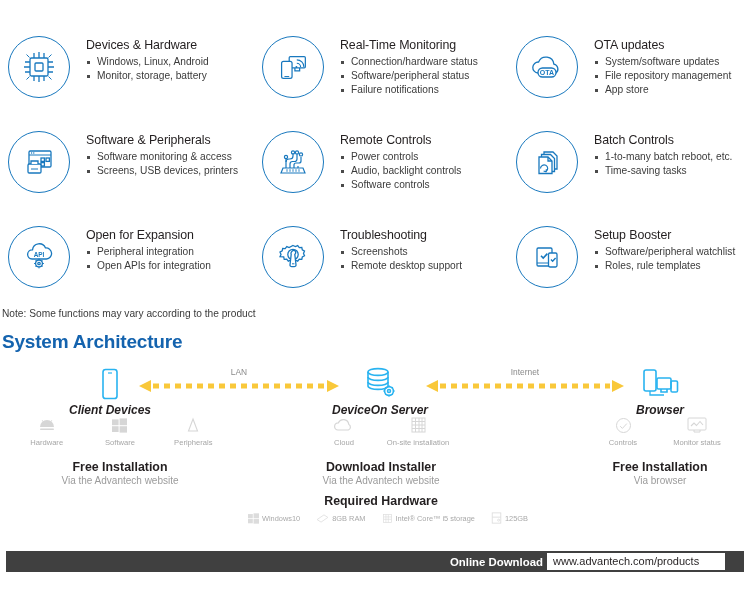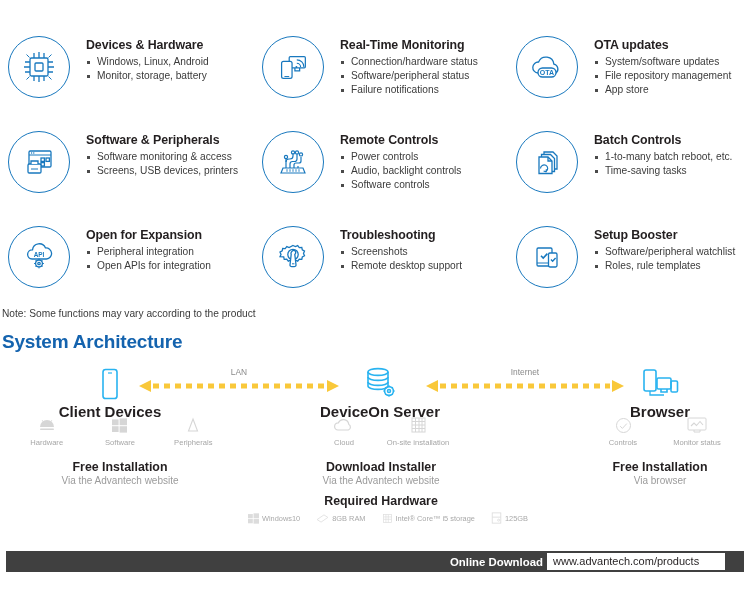--- a/index.html
+++ b/index.html
@@ -60,21 +60,21 @@
   }
   .circle svg { display: block; }
 
   .feat-body {
     position: absolute;
     left: 86px; top: 6px;
     width: 166px;
   }
   .feat-title {
     font-size: 12.4px;
-    font-weight: bold;
+    font-weight: normal;
     color: #231f20;
     letter-spacing: -0.1px;
     margin-bottom: 3px;
     white-space: nowrap;
   }
   .feat-list {
     list-style: none;
     margin: 0; padding: 0;
   }
   .feat-list li {
@@ -112,25 +112,26 @@
 
   .arch {
     position: absolute;
     top: 362px; left: 0;
     width: 750px; height: 170px;
   }
 
   .node { position: absolute; text-align: center; }
   .node-icon { height: 36px; display: flex; align-items: flex-end; justify-content: center; }
   .node-label {
-    font-size: 15px;
+    font-size: 12px;
     font-weight: bold;
     color: #231f20;
     margin-top: 3px;
     white-space: nowrap;
+    font-style: italic;
   }
 
   .node-a { left: 25px; top: 2px; width: 170px; }
   .node-b { left: 290px; top: 2px; width: 180px; }
   .node-c { left: 575px; top: 2px; width: 170px; }
 
   
   .arrow-wrap { position: absolute; }
   .arrow-label {
     text-align: center;

